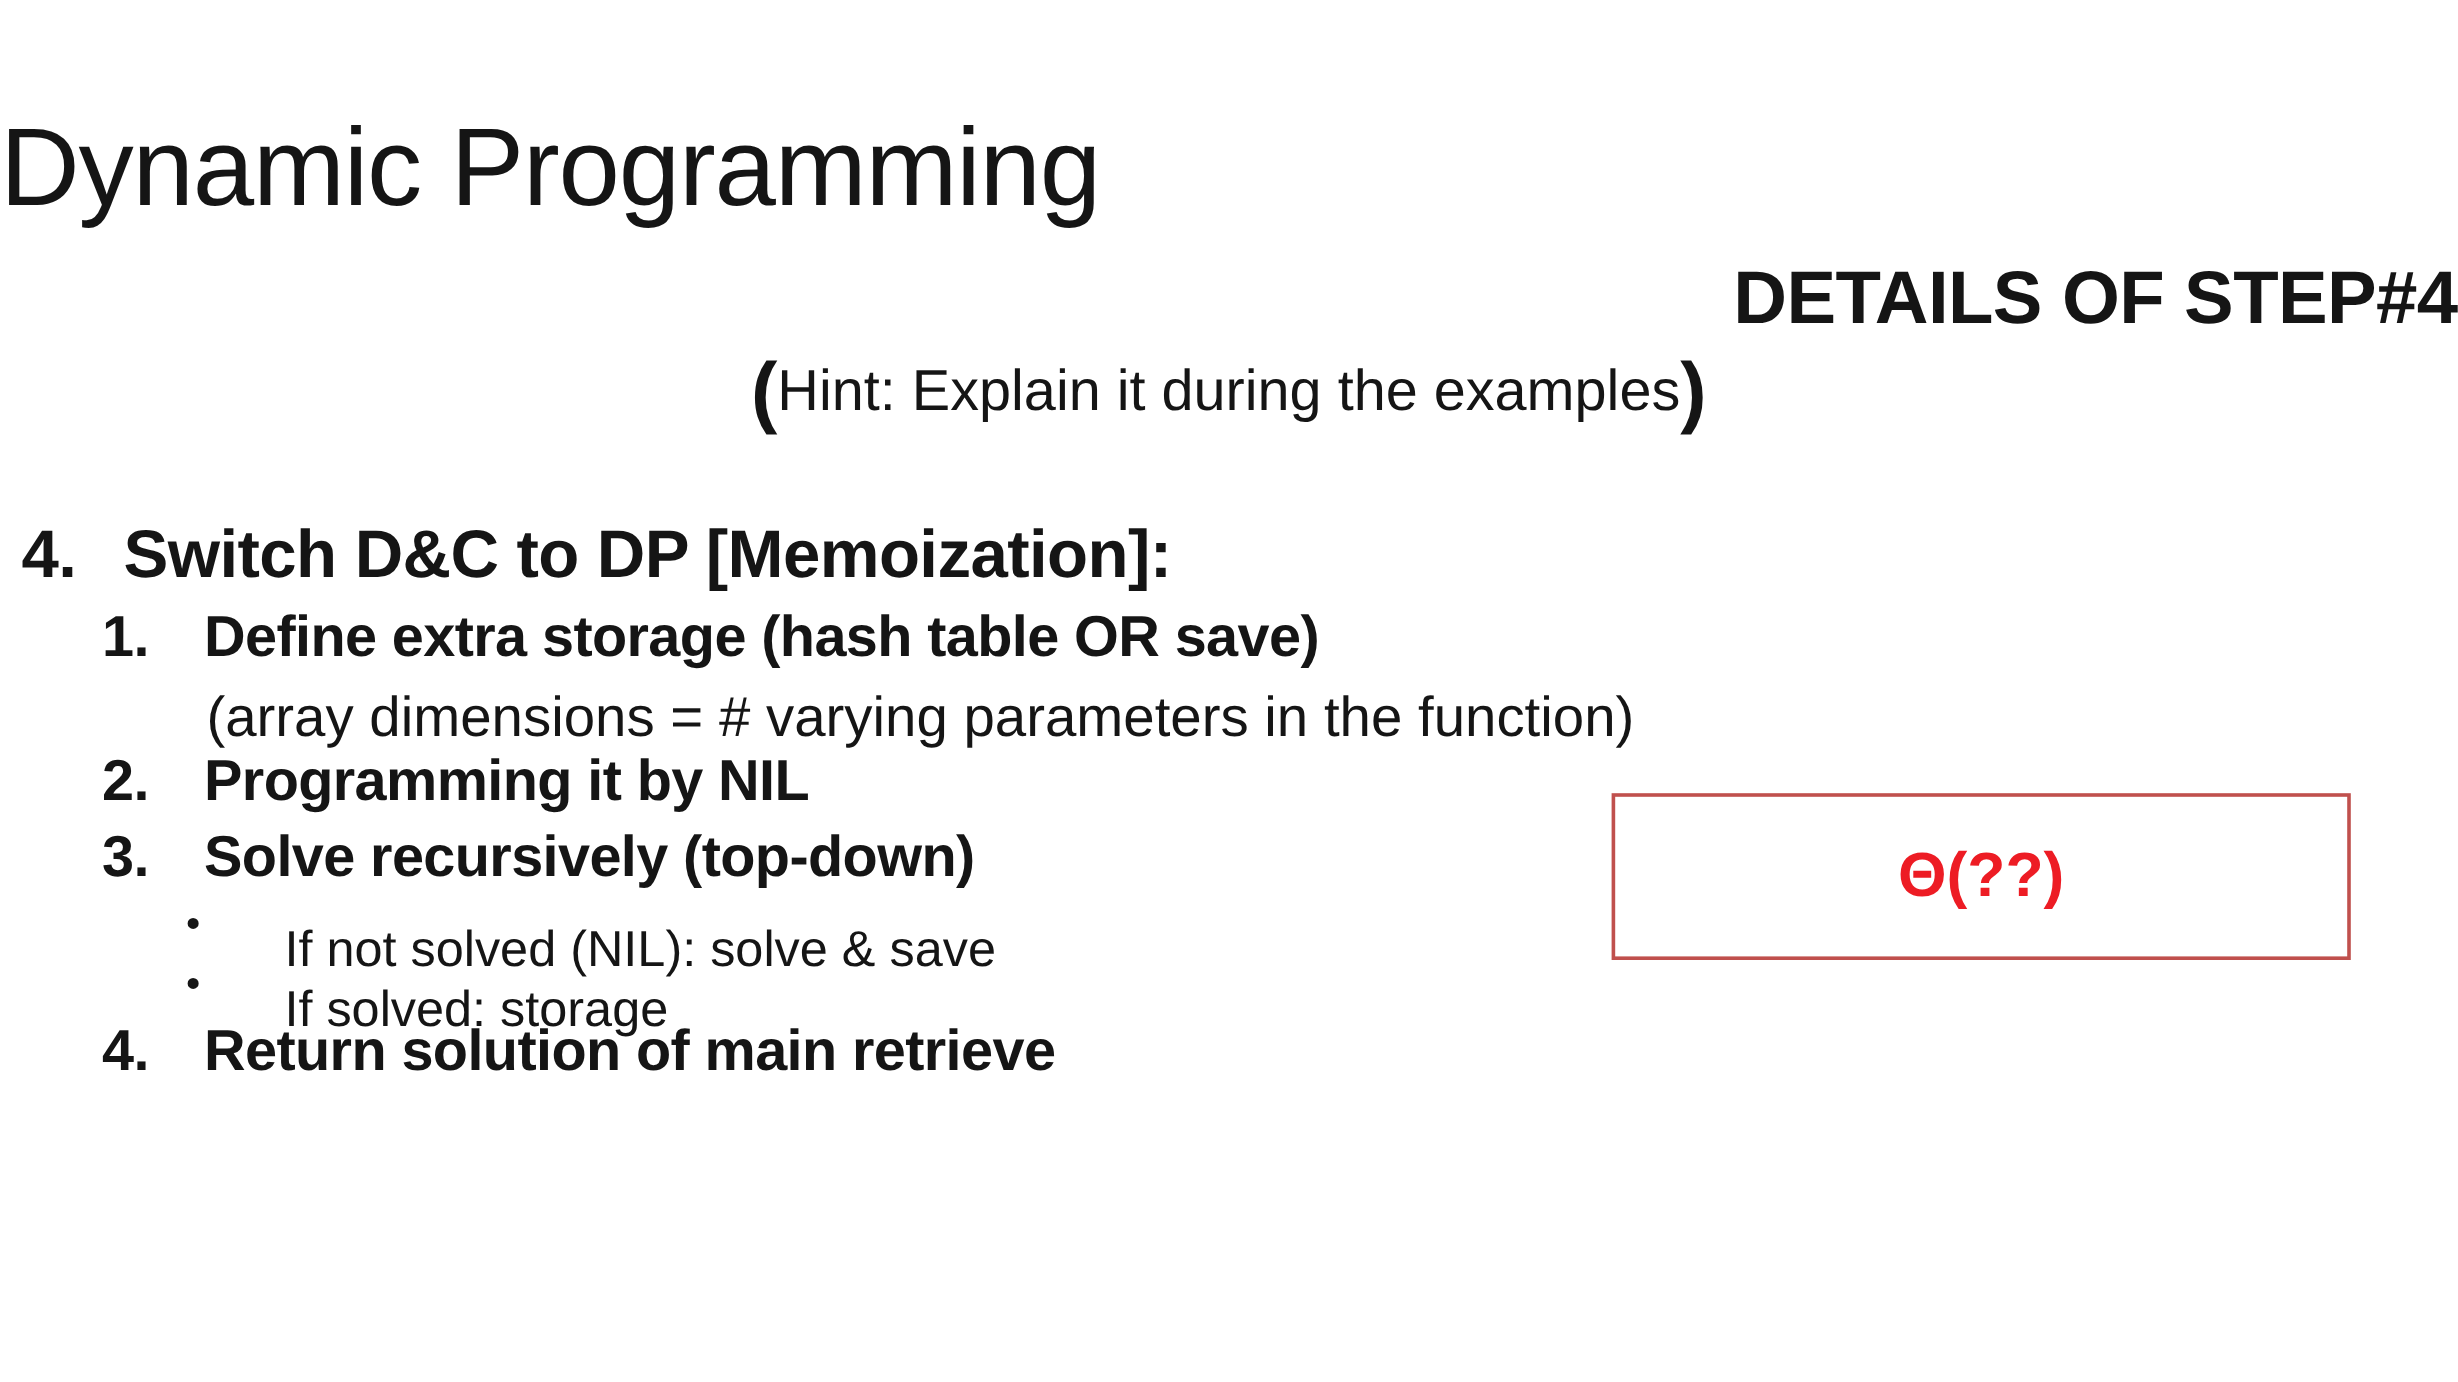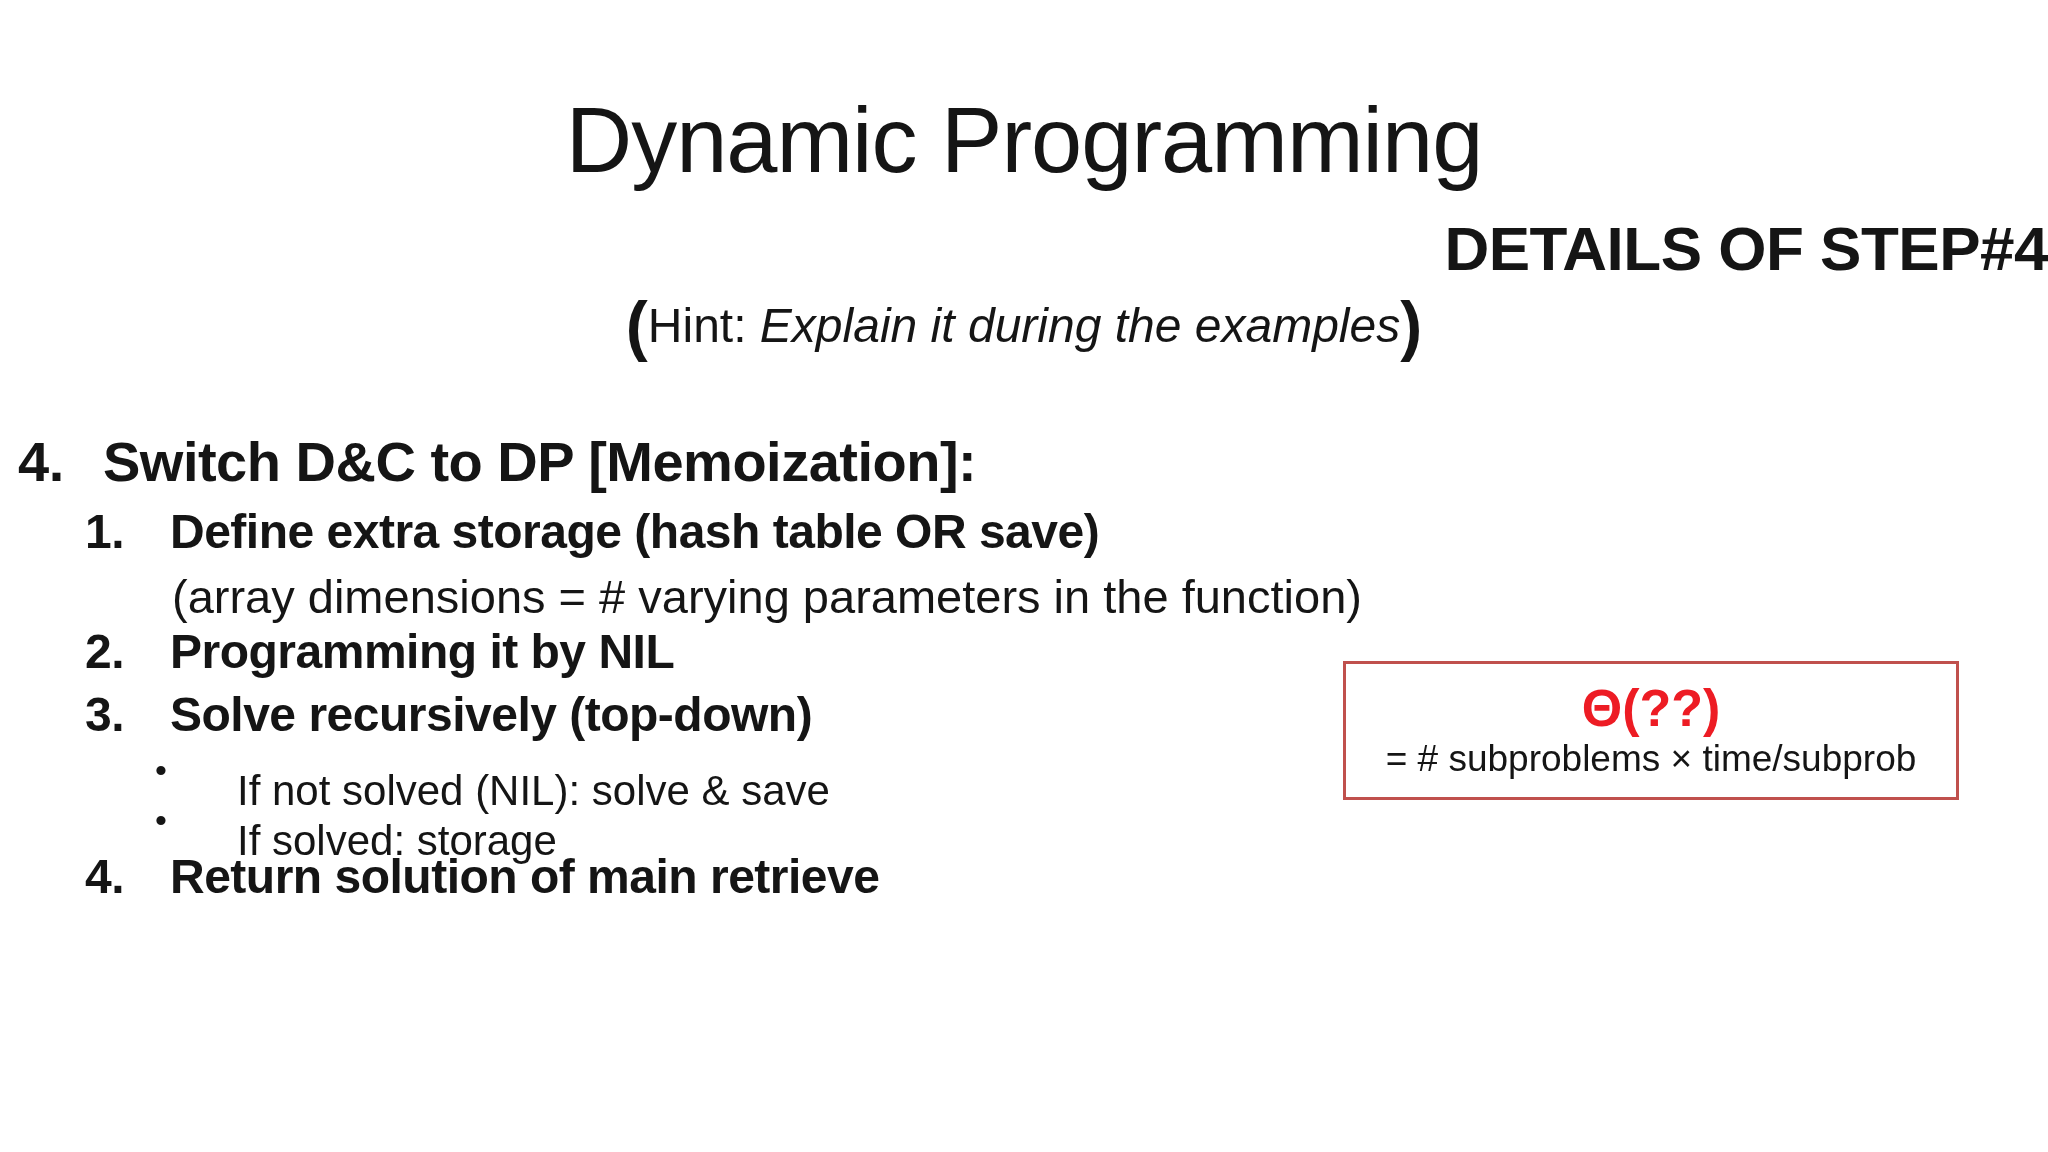--- a/index.html
+++ b/index.html
@@ -2,25 +2,25 @@
 <html><head>
 <meta charset="utf-8">
 <style>
   html,body{margin:0;padding:0;background:#ffffff;}
   body{
     width:2048px;height:1152px;position:relative;overflow:hidden;
     font-family:"Liberation Sans", sans-serif;color:#151515;
   }
   .abs{position:absolute;left:0;width:2048px;}
   
-  .title{top:88px;text-align:center;font-size:92px;font-weight:400;letter-spacing:-1px;}
+  .title{top:88px;text-align:left;font-size:92px;font-weight:400;letter-spacing:-1px;}
   .subtitle{top:213px;text-align:right;font-size:62px;font-weight:700;letter-spacing:-0.5px;}
   .hint{top:292px;text-align:center;font-size:48px;font-weight:400;}
   .hint .paren{font-size:66px;font-weight:600;line-height:1;vertical-align:-6px;}
-  .hint .it{font-style:italic;}
+  .hint .it{}
   
   .row{position:absolute;left:0;width:2048px;line-height:1.15;}
   .row .num,.row .txt,.row .dot{position:absolute;top:0;white-space:nowrap;}
   .main{font-size:56px;font-weight:700;letter-spacing:-0.5px;}
   .main .num{left:18px;}
   .main .txt{left:103px;}
   .sub{font-size:48px;font-weight:700;letter-spacing:-0.5px;}
   .sub .num{left:85px;}
   .sub .txt{left:170px;}
   .note{font-size:47px;font-weight:400;}
@@ -90,16 +90,15 @@
     <span class="txt">If solved: storage</span>
   </div>
 
   <div class="row sub r-s4">
     <span class="num">4.</span>
     <span class="txt">Return solution of main retrieve</span>
   </div>
 
   <div class="theta-box">
     <div class="theta">Θ(??)</div>
-    <div class="theta-detail">= # subproblems × time/subprob</div>
   </div>
 
 </div>
 
 </body></html>

